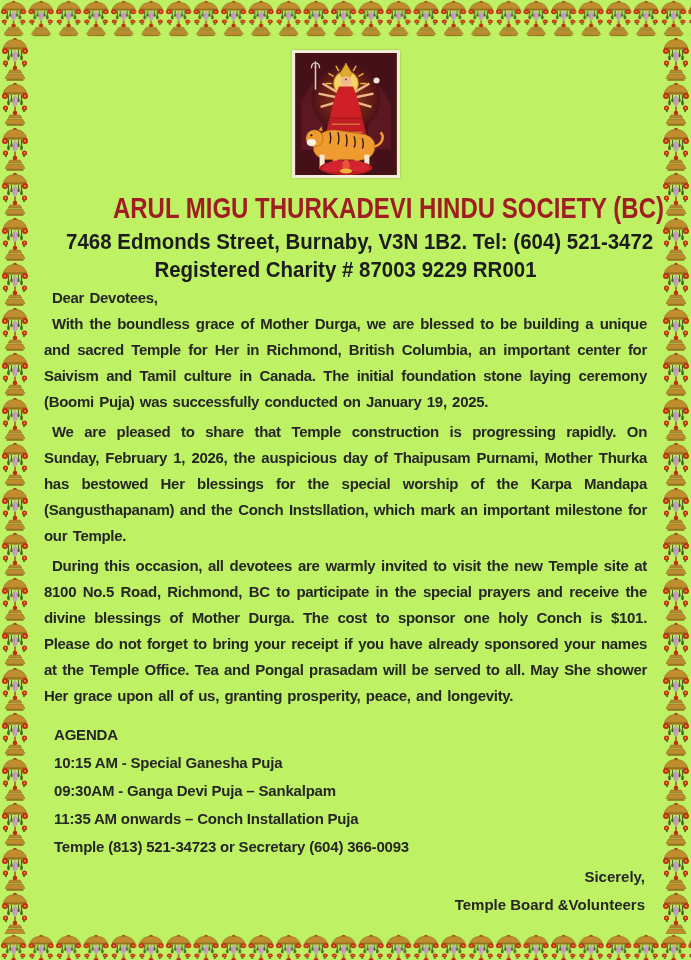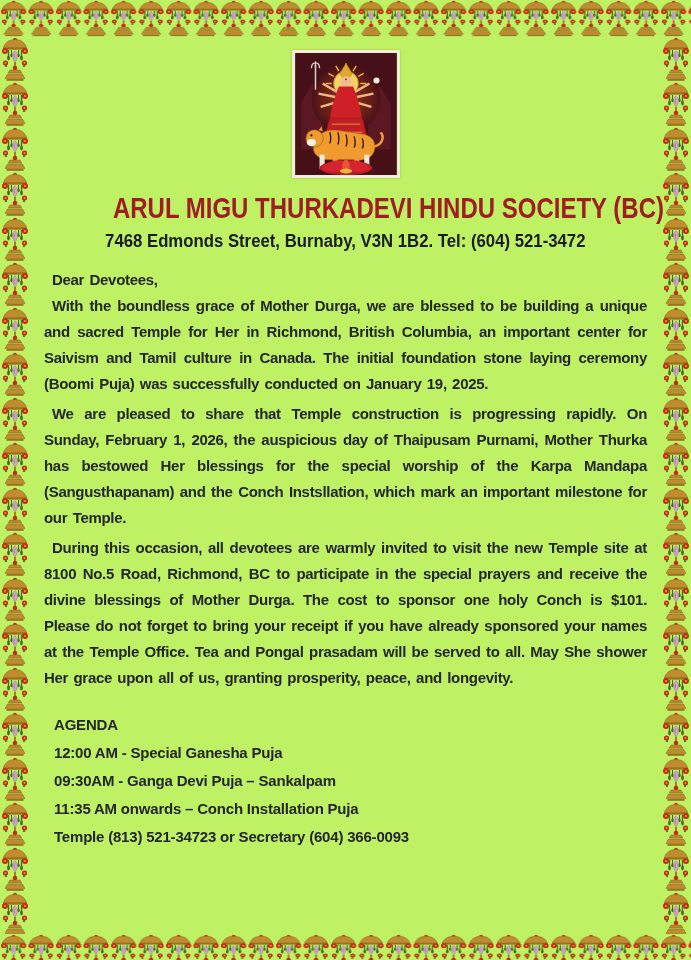--- a/index.html
+++ b/index.html
@@ -37,49 +37,49 @@
     font-weight: 700;
     line-height: 32px;
     white-space: nowrap;
   }
   .society-name .condense {
     display: inline-block;
     transform: scaleX(0.80);
     transform-origin: 50% 50%;
   }
   .hdr-line {
-    font-size: 18px;
+    font-size: 22px;
     font-weight: 700;
     color: #1c1c1c;
     line-height: 25px;
     white-space: nowrap;
   }
   .hdr-line .condense {
     display: inline-block;
     transform: scaleX(0.93);
     transform-origin: 50% 50%;
   }
   .addr-line { margin-top: 5px; }
   .charity-line { margin-top: 3px; }
 
   .letter {
-    margin-top: 13px;
+    margin-top: 3px;
     text-align: justify;
     font-size: 15px;
     font-weight: 700;
     letter-spacing: -0.3px;
     word-spacing: 1.5px;
     color: #262626;
     line-height: 26px;
   }
   .letter p { margin: 0 0 4px 0; text-indent: 8px; }
   .letter p.salutation { margin-bottom: 0; text-align: left; }
 
   .agenda {
-    margin-top: 20px;
+    margin-top: 12px;
     text-align: left;
     font-size: 15px;
     font-weight: 700;
     letter-spacing: -0.2px;
     color: #262626;
     line-height: 28px;
     padding-left: 10px;
   }
   .signature {
     margin-top: 2px;
@@ -218,34 +218,39 @@
           <path d="M50,106 C60,104 70,107 74,114 C66,118 56,118 50,113 Z" fill="#d42430"></path>
           <path d="M50,104 C45,108 45,114 50,117 C55,114 55,108 50,104 Z" fill="#e9533a"></path>
           <ellipse cx="50" cy="116" rx="6" ry="2.5" fill="#f0b43c"></ellipse>
         </g>
       </svg>
     </span>
 
     
     <h1 class="society-name"><span class="condense">ARUL MIGU THURKADEVI HINDU SOCIETY (BC)</span></h1>
     <div class="hdr-line addr-line"><span class="condense">7468 Edmonds Street, Burnaby, V3N 1B2. Tel: (604) 521-3472</span></div>
+    <div class="hdr-line charity-line"><span class="condense">Registered Charity # 87003 9229 RR001</span></div>
 
     
     <div class="letter">
       <p class="salutation">Dear Devotees,</p>
       <p>With the boundless grace of Mother Durga, we are blessed to be building a unique and sacred Temple for Her in Richmond, British Columbia, an important center for Saivism and Tamil culture in Canada. The initial foundation stone laying ceremony (Boomi Puja) was successfully conducted on January 19, 2025.</p>
       <p>We are pleased to share that Temple construction is progressing rapidly. On Sunday, February 1, 2026, the auspicious day of Thaipusam Purnami, Mother Thurka has bestowed Her blessings for the special worship of the Karpa Mandapa (Sangusthapanam) and the Conch Instsllation, which mark an important milestone for our Temple.</p>
       <p>During this occasion, all devotees are warmly invited to visit the new Temple site at 8100 No.5 Road, Richmond, BC to participate in the special prayers and receive the divine blessings of Mother Durga. The cost to sponsor one holy Conch is $101. Please do not forget to bring your receipt if you have already sponsored your names at the Temple Office.  Tea and Pongal prasadam will be served to all. May She shower Her grace upon all of us, granting prosperity, peace, and longevity.</p>
     </div>
 
     
     <div class="agenda">
       <div>AGENDA</div>
-      <div>12:00 AM - Special Ganesha Puja</div>
+      <div>10:15 AM - Special Ganesha Puja</div>
       <div>09:30AM -  Ganga Devi Puja – Sankalpam</div>
       <div>11:35 AM onwards – Conch Installation Puja</div>
       <div>Temple (813) 521-34723 or Secretary (604) 366-0093</div>
     </div>
 
     
+    <div class="signature">
+      <div>Sicerely,</div>
+      <div>Temple Board &amp;Volunteers</div>
+    </div>
 
   </div>
 </div>
 
 </body></html>

